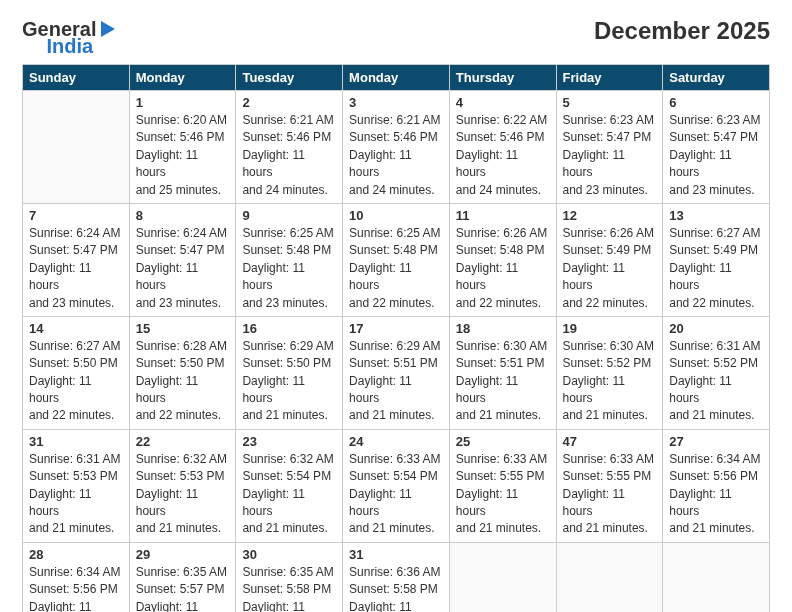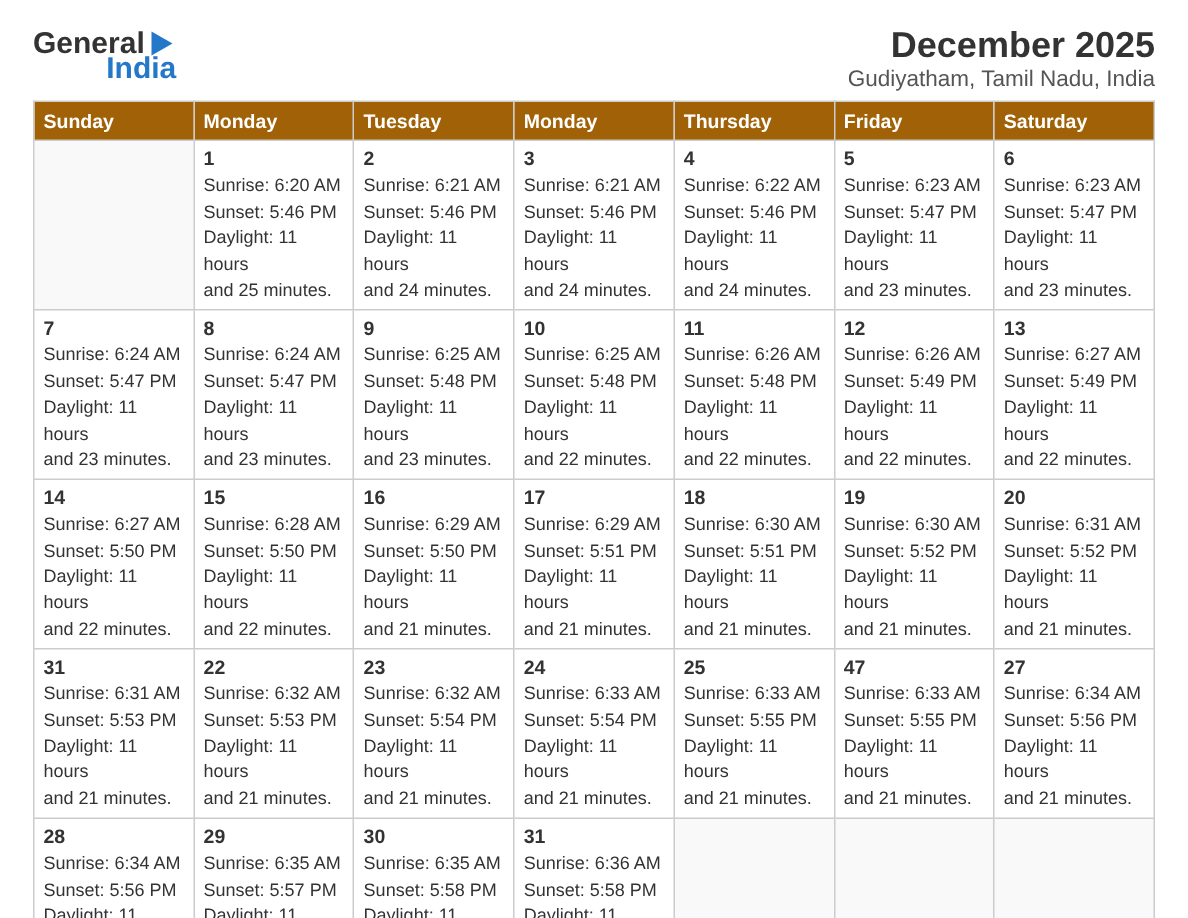--- a/index.html
+++ b/index.html
@@ -18,42 +18,42 @@
     }
     .header {
       display: flex;
       justify-content: space-between;
       align-items: flex-start;
       margin-bottom: 6px;
     }
     .logo {
       display: flex;
       flex-direction: column;
-      align-items: flex-end;
+      align-items: center;
     }
     .title-block {
       text-align: right;
     }
     .month-title {
       font-size: 24px;
       font-weight: bold;
       color: #333;
       line-height: 1.1;
     }
     .location {
       font-size: 15px;
       color: #555;
     }
     .calendar {
       width: 100%;
       border-collapse: collapse;
       margin-top: 4px;
     }
     .calendar th {
-      background-color: #a16207;
+      background-color: #0c4a6e;
       color: #fff;
       text-align: left;
       padding: 5px 6px;
       font-size: 13px;
       font-weight: bold;
       border: 1px solid #ccc;
     }
     .calendar td {
       vertical-align: top;
       border: 1px solid #ccc;
@@ -88,21 +88,20 @@
   <div style="display:flex;align-items:center;">
     <span style="font-size:20px;font-weight:bold;color:#333;">General</span>
     <svg width="20" height="20" viewBox="0 0 20 20" style="margin-left:1px;margin-bottom:2px;">
       <polygon points="4,18 18,10 4,2" fill="#2577c8"></polygon>
     </svg>
   </div>
   <span style="font-size:20px;font-weight:bold;color:#2577c8;margin-top:-6px;">India</span>
 </div>
     <div class="title-block">
       <div class="month-title">December 2025</div>
-      <div class="location">Gudiyatham, Tamil Nadu, India</div>
     </div>
   </div>
 
   <table class="calendar">
     <thead>
       <tr>
         <th>Sunday</th>
         <th>Monday</th>
         <th>Tuesday</th>
         <th>Monday</th>

